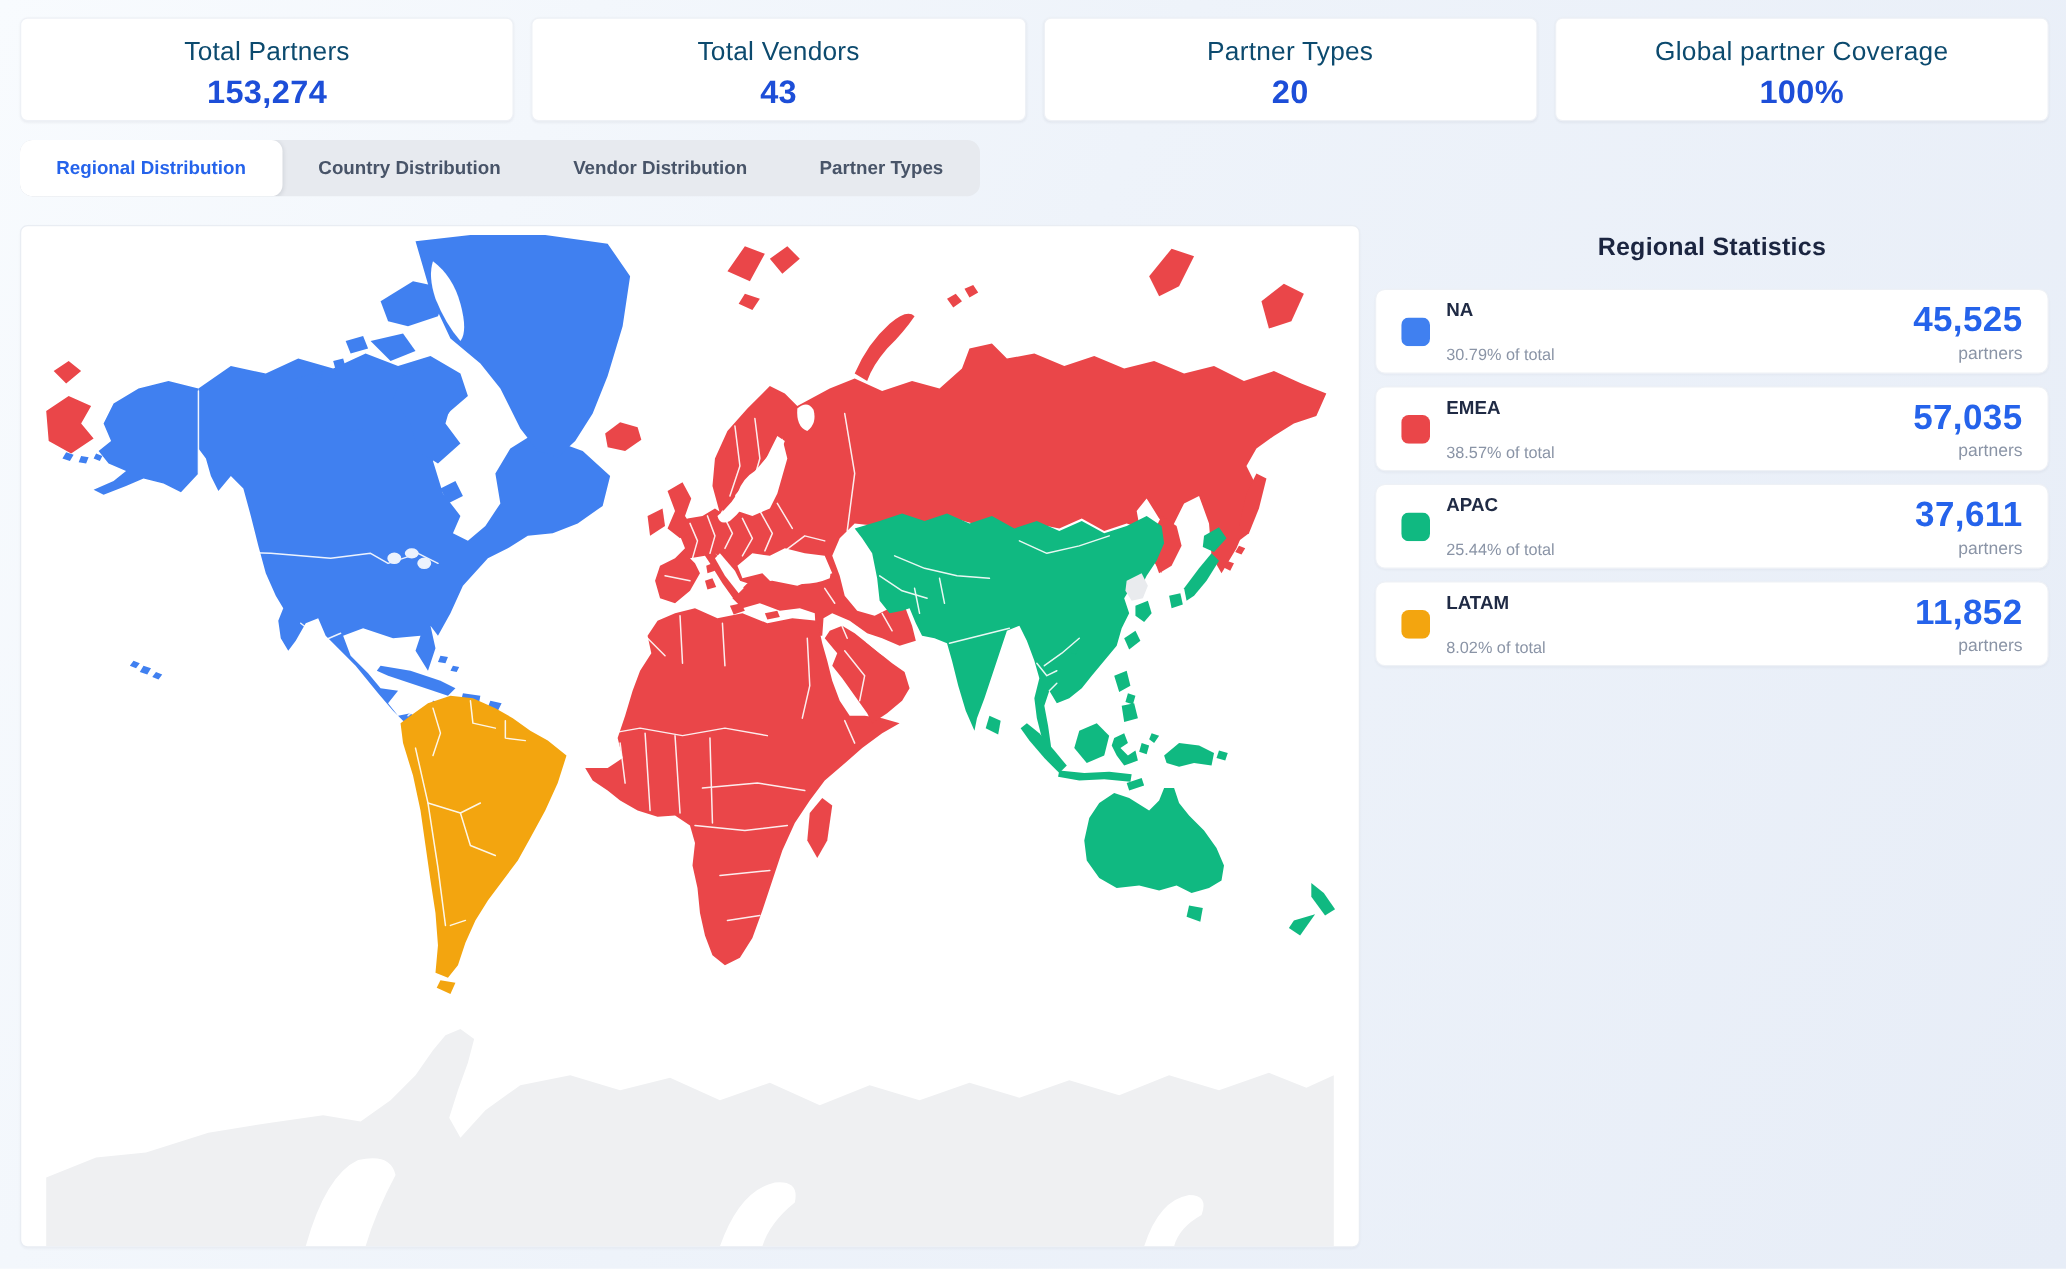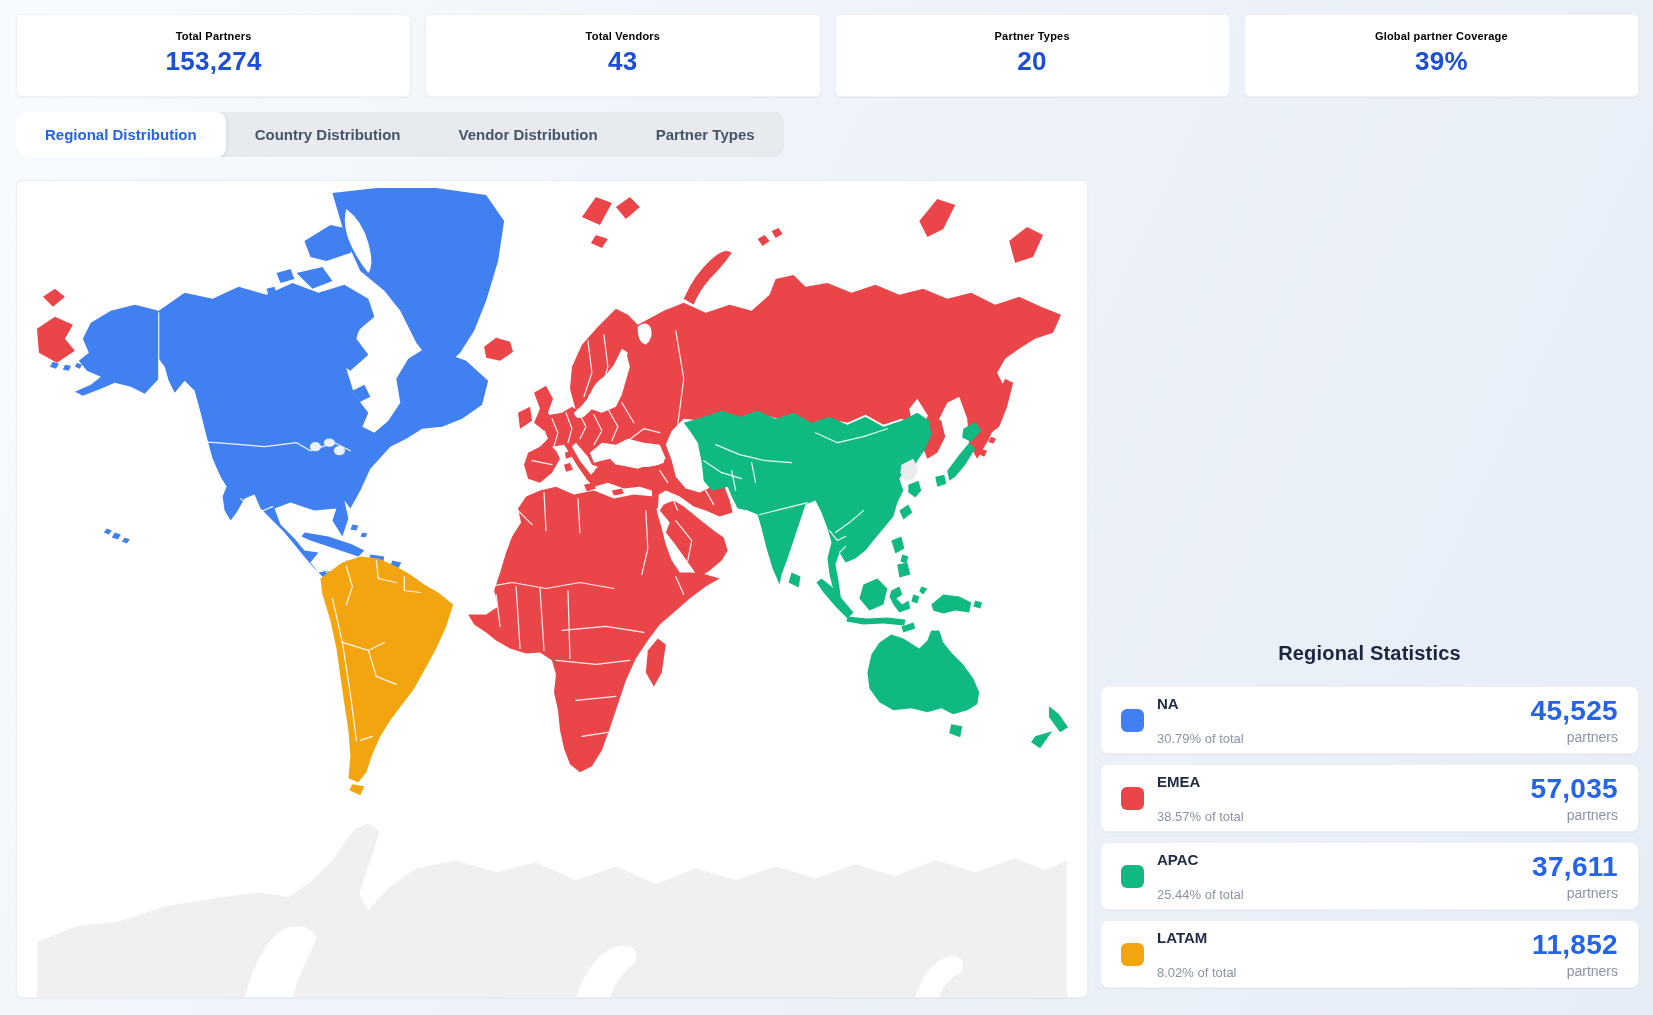--- a/index.html
+++ b/index.html
@@ -11,39 +11,39 @@
   }
   .page { padding:14px 14px 0 16px; }
 
   
   .summary-row { display:grid; grid-template-columns:repeat(4,1fr); gap:14px; }
   .sum-card {
     background:#fff; border-radius:6px; border:1px solid #eef1f6;
     box-shadow:0 1px 2px rgba(15,23,42,.05);
     text-align:center; padding:15px 10px 17px; height:83px;
   }
-  .sum-label { font-size:11px; font-weight:700; color:#000000; letter-spacing:.2px; }
+  .sum-label { font-size:21px; font-weight:400; color:#0c4a6e; letter-spacing:.2px; }
   .sum-value { font-size:26px; font-weight:800; color:#1d4ed8; margin-top:4px; letter-spacing:.3px; }
 
   
   .tabs {
     display:inline-flex; margin-top:15px; background:#e7eaef; border-radius:10px;
     overflow:hidden; height:45px; align-items:stretch;text-align:center;
   }
   .tab {
     display:flex; align-items:center; padding:0 29px; font-size:15px; font-weight:700;
     color:#485468; cursor:pointer; white-space:nowrap;
   }
   .tab.active {
     background:#fff; color:#2563eb; border-radius:9px;
     box-shadow:0 1px 4px rgba(15,23,42,.12);
   }
 
   
-  .main { display:flex; margin-top:23px; align-items:flex-end; }
+  .main { display:flex; margin-top:23px; align-items:flex-start; }
   .map-card {
     width:1072px; height:818px; background:#fff; border-radius:6px;
     border:1px solid #e9edf3; box-shadow:0 1px 2px rgba(15,23,42,.04);
     overflow:hidden; flex:none;
   }
   .map-card svg { display:block; width:100%; height:100%; }
 
   .side { flex:1; margin-left:12px; }
   .side-title { text-align:center; font-size:20px; font-weight:800; color:#1b2540; margin:7px 0 21px; letter-spacing:.2px; }
   .reg-card {
@@ -75,21 +75,21 @@
     <div class="sum-card">
       <div class="sum-label">Total Vendors</div>
       <div class="sum-value">43</div>
     </div>
     <div class="sum-card">
       <div class="sum-label">Partner Types</div>
       <div class="sum-value">20</div>
     </div>
     <div class="sum-card">
       <div class="sum-label">Global partner Coverage</div>
-      <div class="sum-value">39%</div>
+      <div class="sum-value">100%</div>
     </div>
   </div>
 
   <div class="tabs">
     <div class="tab active">Regional Distribution</div>
     <div class="tab">Country Distribution</div>
     <div class="tab">Vendor Distribution</div>
     <div class="tab">Partner Types</div>
   </div>
 

